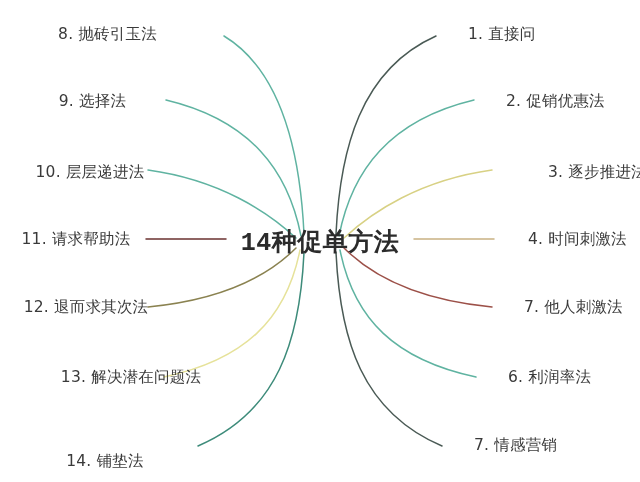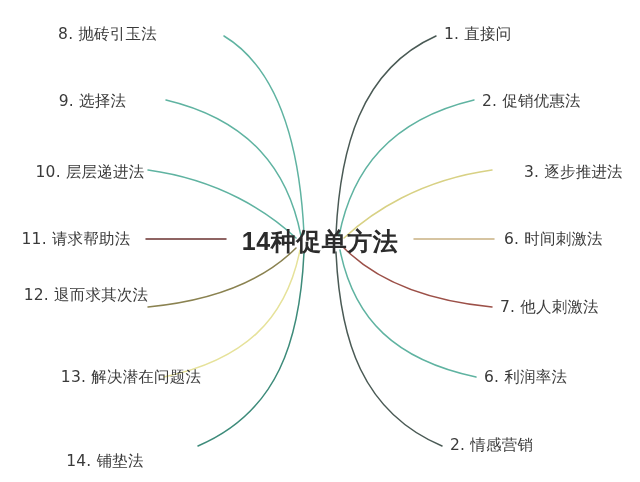--- a/index.html
+++ b/index.html
@@ -29,31 +29,32 @@
     position: absolute;
     font-family: "DejaVu Sans", "Liberation Sans", sans-serif;
     font-size: 15.5px;
     line-height: 1;
     color: #3a3a3a;
     white-space: nowrap;
     letter-spacing: 0.2px;
   }
   .node-label.right {
     text-align: left;
+    margin-left: 24px;
   }
   .node-label.left {
     text-align: center;
   }
   #center-title {
     position: absolute;
     left: 0;
     width: 640px;
     top: 225px;
     text-align: center;
-    font-family: Liberation Sans, sans-serif;
+    font-family: Liberation Mono, monospace;
     font-size: 25px;
     font-weight: bold;
     color: #2b2b2b;
     letter-spacing: 0.5px;
     white-space: nowrap;
   }
 </style>
 </head>
 <body>
 
@@ -75,26 +76,26 @@
       <path d="M 300 250 C 286 320 244 360 164 377" fill="none" stroke="#e6e29a" stroke-width="1.5" stroke-linecap="round"></path>
       <path d="M 304 252 C 300 340 278 412 198 446" fill="none" stroke="#3d8b7a" stroke-width="1.5" stroke-linecap="round"></path>
     </svg>
 
   <div id="center-title">14种促单方法</div>
 
   <div id="labels-layer">
       <div class="node-label right" style="top: 27px; left: 444px;">1. 直接问</div>
       <div class="node-label right" style="top: 94px; left: 482px;">2. 促销优惠法</div>
       <div class="node-label right" style="top: 165px; left: 524px;">3. 逐步推进法</div>
-      <div class="node-label right" style="top: 232px; left: 504px;">6. 时间刺激法</div>
+      <div class="node-label right" style="top: 232px; left: 504px;">4. 时间刺激法</div>
       <div class="node-label right" style="top: 300px; left: 500px;">7. 他人刺激法</div>
       <div class="node-label right" style="top: 370px; left: 484px;">6. 利润率法</div>
-      <div class="node-label right" style="top: 438px; left: 450px;">2. 情感营销</div>
+      <div class="node-label right" style="top: 438px; left: 450px;">7. 情感营销</div>
       <div class="node-label left" style="top: 27px; left: 0px; width: 215px;">8. 抛砖引玉法</div>
       <div class="node-label left" style="top: 94px; left: 0px; width: 185px;">9. 选择法</div>
       <div class="node-label left" style="top: 165px; left: 0px; width: 180px;">10. 层层递进法</div>
       <div class="node-label left" style="top: 232px; left: 0px; width: 152px;">11. 请求帮助法</div>
-      <div class="node-label left" style="top: 288px; left: 0px; width: 172px;">12. 退而求其次法</div>
+      <div class="node-label left" style="top: 300px; left: 0px; width: 172px;">12. 退而求其次法</div>
       <div class="node-label left" style="top: 370px; left: 0px; width: 190px; padding-left: 36px;">13. 解决潜在问题法</div>
       <div class="node-label left" style="top: 454px; left: 0px; width: 210px;">14. 铺垫法</div>
     </div>
 
 </div>
 
 </body></html>

